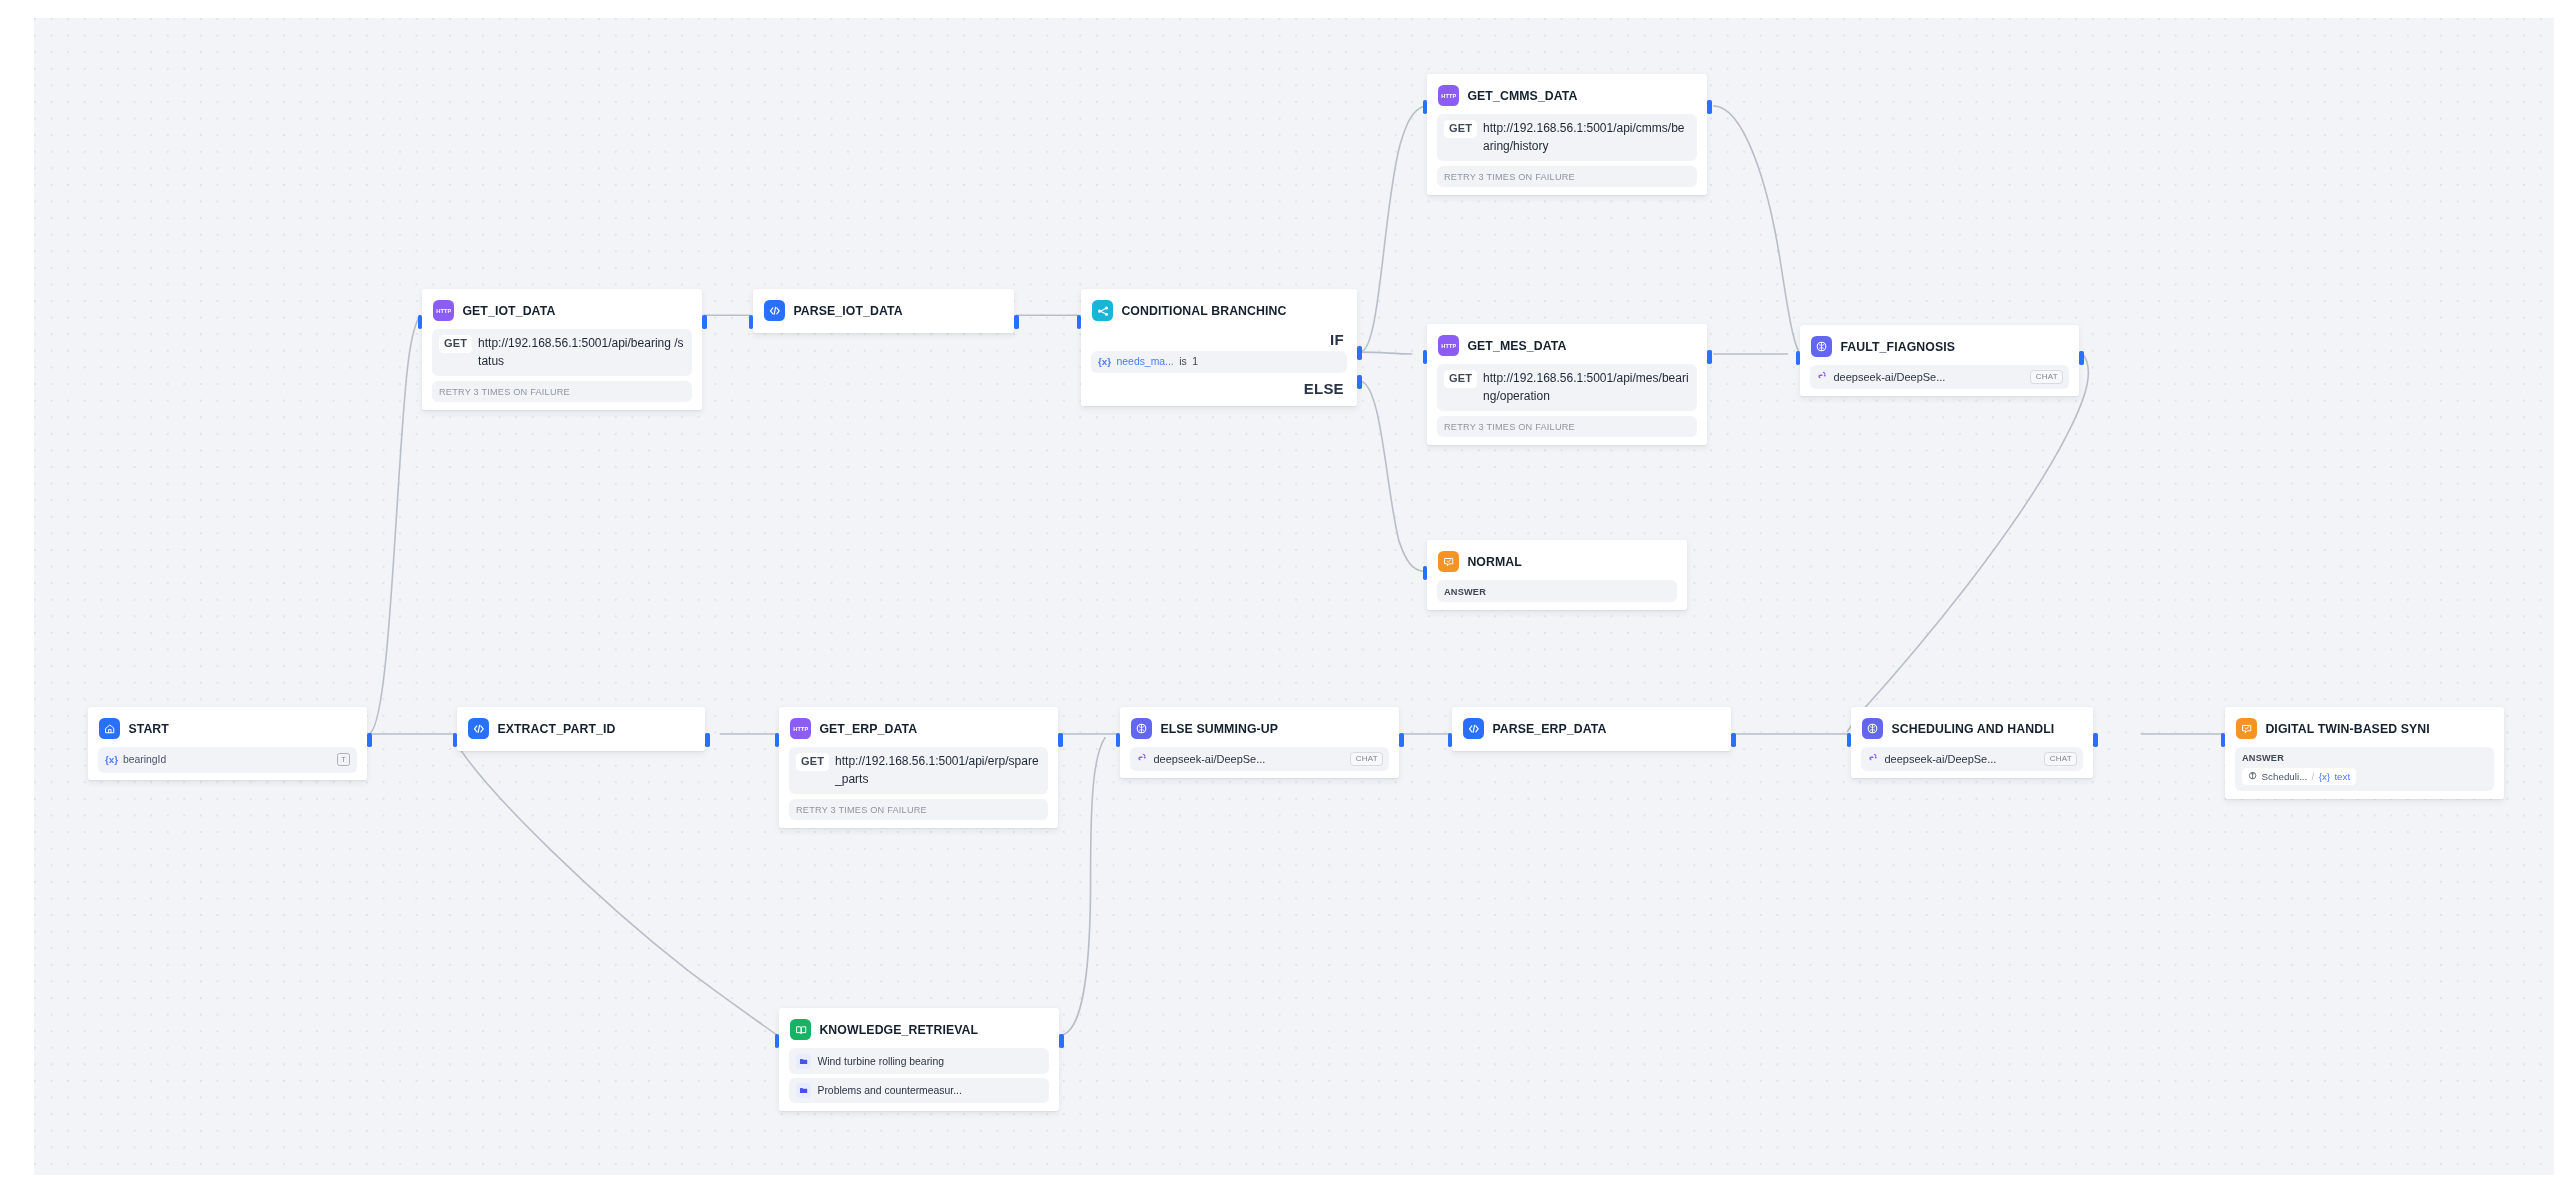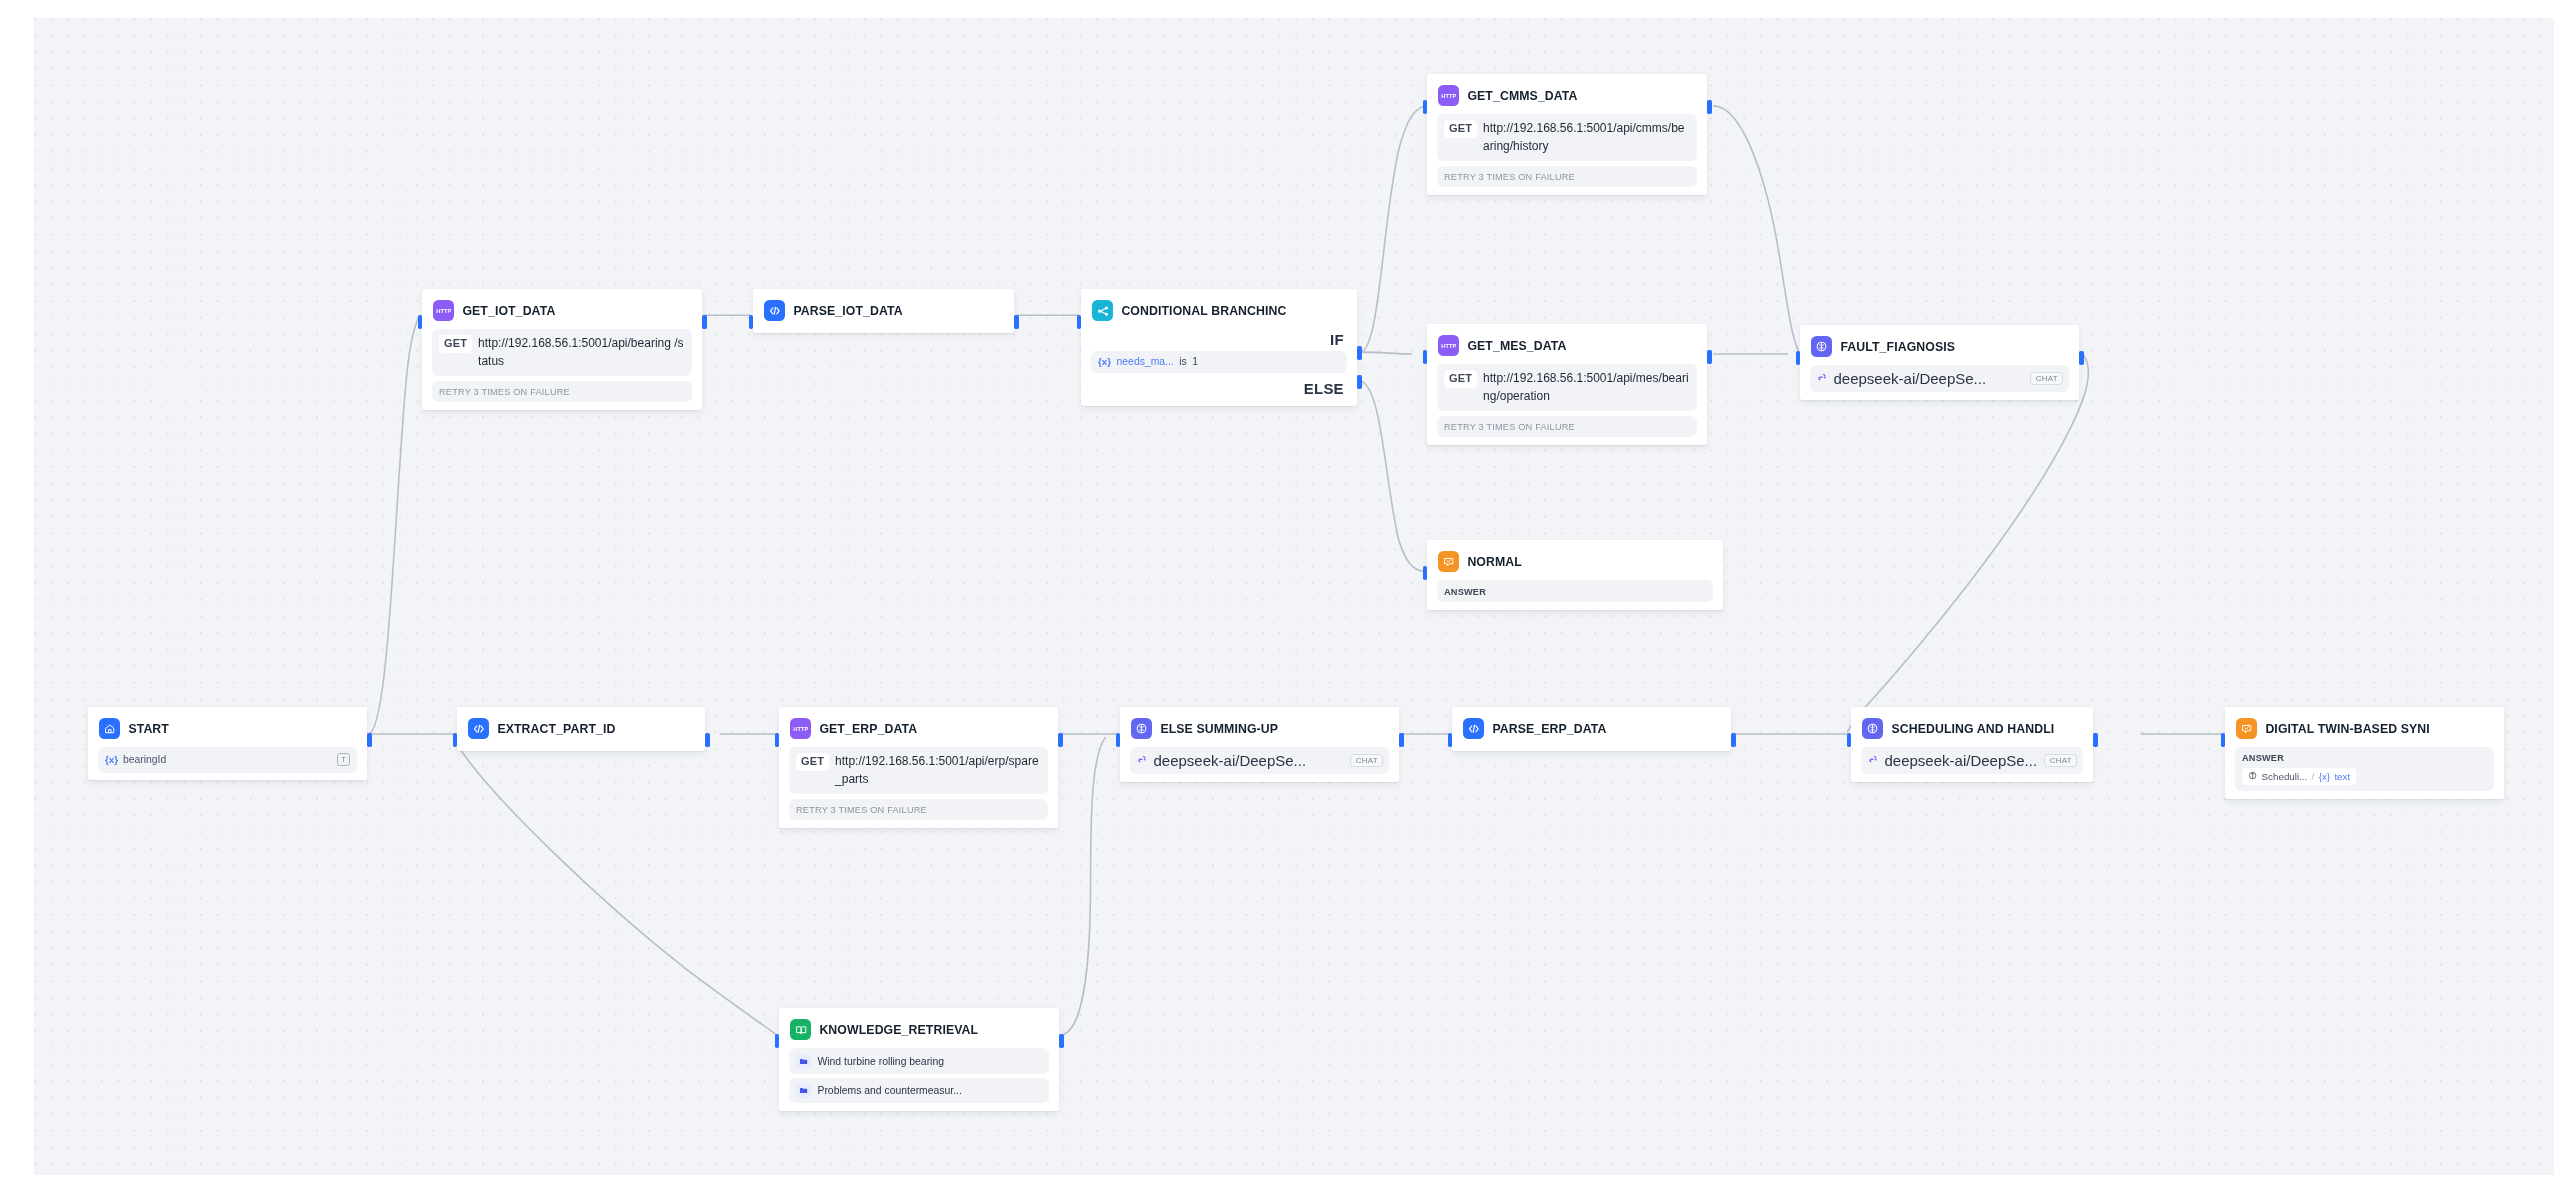--- a/index.html
+++ b/index.html
@@ -92,21 +92,21 @@
     font-size: 10.4px;
   }
   .cond-var { color: #4a7bf7; }
   .cond-op { color: #3c4656; }
 
   .model-panel {
     background: #f1f3f6; border-radius: 6.1px;
     margin: 3.7px 2.5px 0 2.5px; padding: 4.9px 6.1px 4.9px 7.4px;
     display: flex; align-items: center; gap: 5.5px;
   }
-  .model-name { font-size: 15px; color: #2a3445; white-space: nowrap; overflow: hidden; }
+  .model-name { font-size: 11px; color: #2a3445; white-space: nowrap; overflow: hidden; }
   .chat-tag {
     margin-left: auto; border: 0.6px solid #d6dae1; border-radius: 3.7px;
     background: #f7f8fa; color: #7b8494; font-size: 8px;
     padding: 1.2px 4.3px; letter-spacing: 0.3px; flex: 0 0 auto;
   }
 
   .answer-label {
     font-size: 9.2px; font-weight: 700; color: #3e4756;
     letter-spacing: 0.2px;
   }
@@ -301,21 +301,21 @@
           <circle cx="17" cy="12" r="2.1"></circle>
         </svg>
     </span>
     <span class="model-name">deepseek-ai/DeepSe...</span>
     <span class="chat-tag">CHAT</span>
   </div>
   <div class="handle" style="left:-5.5px; top:25px;"></div>
   <div class="handle" style="right:-5.5px; top:25px;"></div>
 </div>
 
-<div class="node" style="left:1427px; top:540px; width:296px;">
+<div class="node" style="left:1427px; top:540px; width:260px;">
   <div class="node-head">
     <div class="nicon" style="background:#f59425">
       <svg width="11.7" height="11.7" viewBox="0 0 24 24" fill="none" stroke="#fff" stroke-width="2" stroke-linecap="round" stroke-linejoin="round">
           <path d="M4,5 h16 v11 h-7 l-4,4 v-4 h-5 z"></path>
           <polyline points="8.5 10.3 10.8 12.6 15.5 8"></polyline>
         </svg>
     </div>
     <div class="ntitle">NORMAL</div>
   </div>
   <div class="panel" style="padding:5.5px 7.4px;">

